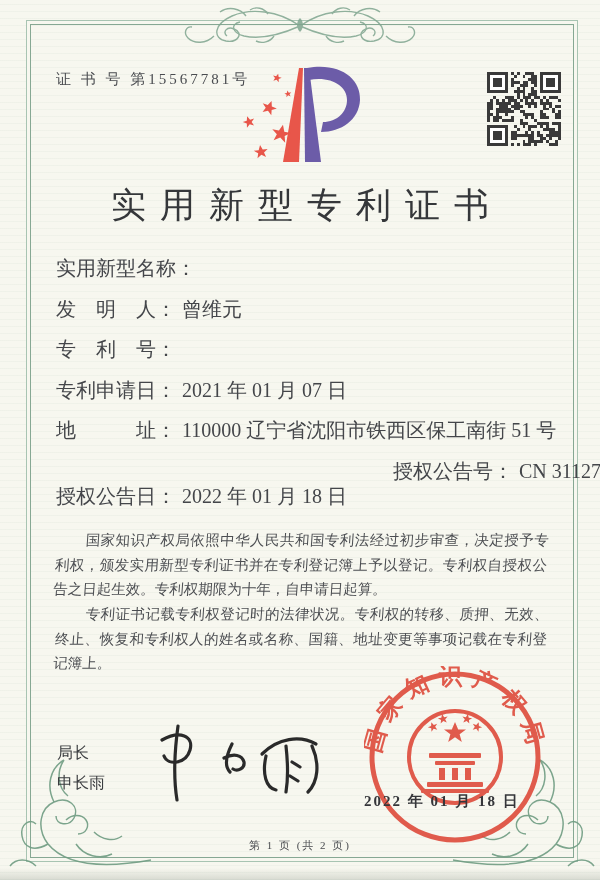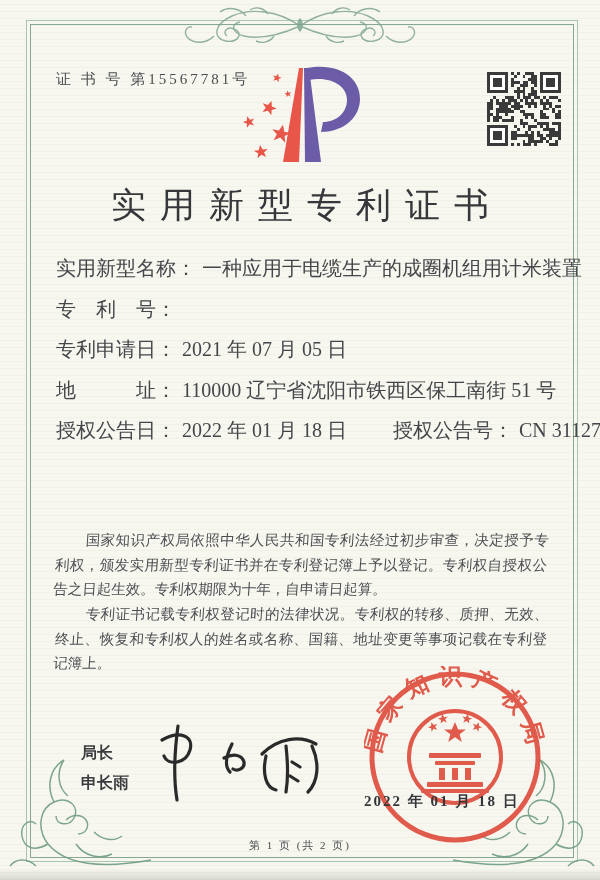--- a/index.html
+++ b/index.html
@@ -27,32 +27,32 @@
   .qr{position:absolute;left:487px;top:72px;width:74px;height:74px;}
   .title{
     position:absolute;left:0;top:182px;width:100%;
     text-align:center;font-size:35px;font-weight:normal;
     letter-spacing:14px;color:#35373a;text-indent:14px;
   }
   .fields{position:absolute;left:56px;top:258px;width:492px;font-size:20px;}
   .frow{display:flex;margin-bottom:19.5px;line-height:21px;}
   .flabel{white-space:pre;flex:0 0 auto;color:#44464a;}
   .fvalue{white-space:pre;margin-left:6px;color:#44464a;}
-  .grant-pair{display:flex;}
+  .grant-pair{display:flex;margin-top:25px;}
   .grant2{margin-left:46px;display:flex;text-align:right;}
   .paras{
     position:absolute;left:55px;top:528px;width:492px;
     font-size:14.5px;line-height:24.5px;color:#4c4e52;
     text-align:justify;
   }
   .paras p{margin:0;text-indent:2em;transform:skewX(-4deg);}
   .signer{
     position:absolute;left:57px;top:738px;
     font-family:"Liberation Sans","DejaVu Sans",sans-serif;
-    font-size:16px;font-weight:bold;color:#3a3c3f;line-height:30px;margin-left:24px;
+    font-size:16px;font-weight:normal;color:#3a3c3f;line-height:30px;
   }
   .signature{position:absolute;left:140px;top:718px;}
   .seal{position:absolute;left:364px;top:666px;pointer-events:none;}
   .issue-date{
     position:absolute;left:364px;top:792px;
     font-size:15px;letter-spacing:2px;color:#35363a;font-weight:bold;
   }
   .page-info{
     position:absolute;left:0;top:838px;width:100%;text-align:center;
     font-size:11px;letter-spacing:2px;color:#4a4c50;
@@ -369,28 +369,31 @@
         <rect x="1" y="19" width="5" height="5" fill="#fff"></rect>
         <rect x="2" y="20" width="3" height="3" fill="#3a3a3a"></rect>
       </svg>
   </div>
 
   <div class="title">实用新型专利证书</div>
 
   <div class="fields">
     <div class="frow">
       <span class="flabel">实用新型名称：</span>
-      <span class="fvalue">一种应用于电缆生产的成圈机组用计米装置</span>
+    </div>
+    <div class="frow">
+      <span class="flabel">发　明　人：</span>
+      <span class="fvalue">曾维元</span>
     </div>
     <div class="frow">
       <span class="flabel">专　利　号：</span>
     </div>
     <div class="frow">
       <span class="flabel">专利申请日：</span>
-      <span class="fvalue">2021 年 07 月 05 日</span>
+      <span class="fvalue">2021 年 01 月 07 日</span>
     </div>
     <div class="frow">
       <span class="flabel">地　　　址：</span>
       <span class="fvalue">110000 辽宁省沈阳市铁西区保工南街 51 号</span>
     </div>
     <div class="frow">
       <span class="grant-pair">
         <span class="flabel">授权公告日：</span>
         <span class="fvalue">2022 年 01 月 18 日</span>
       </span>

